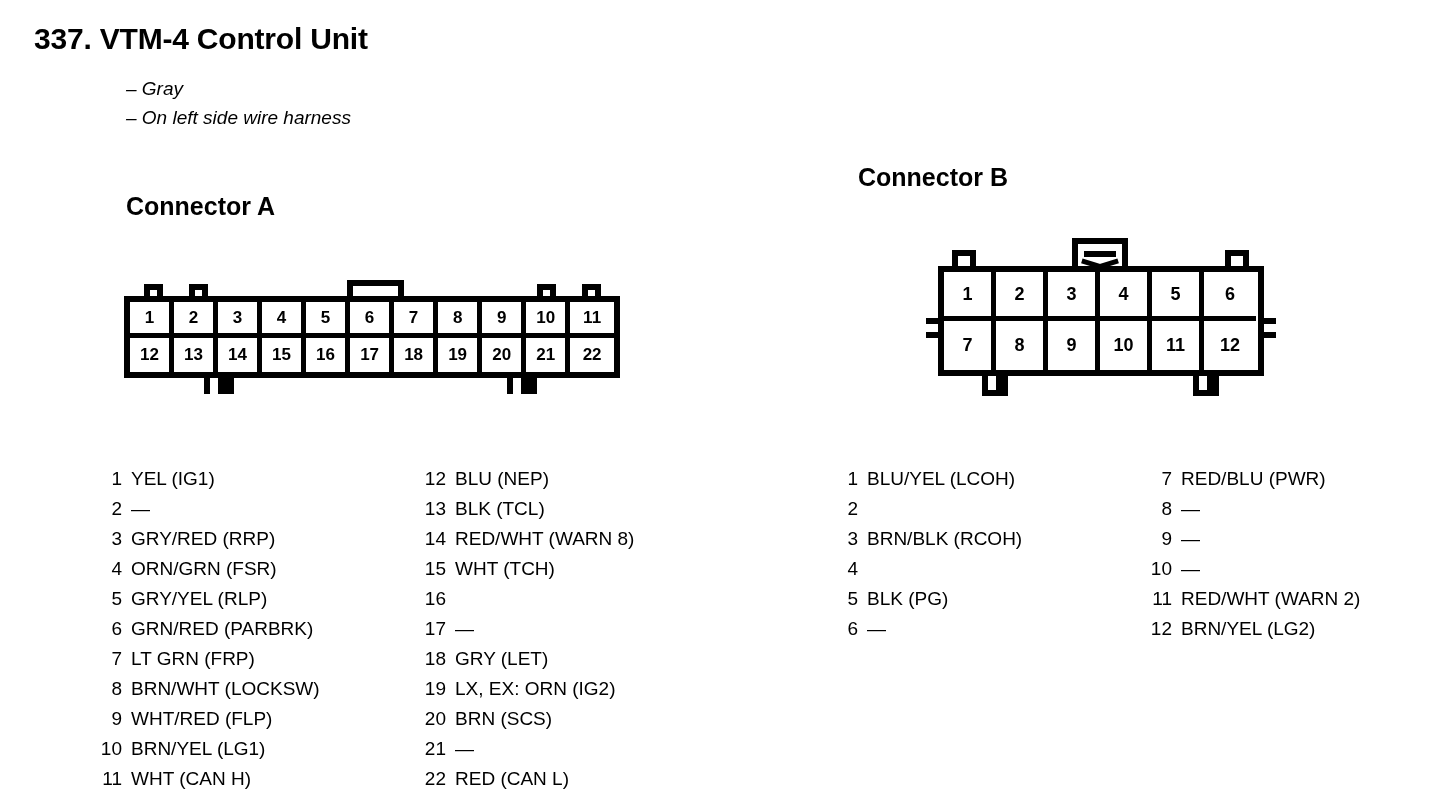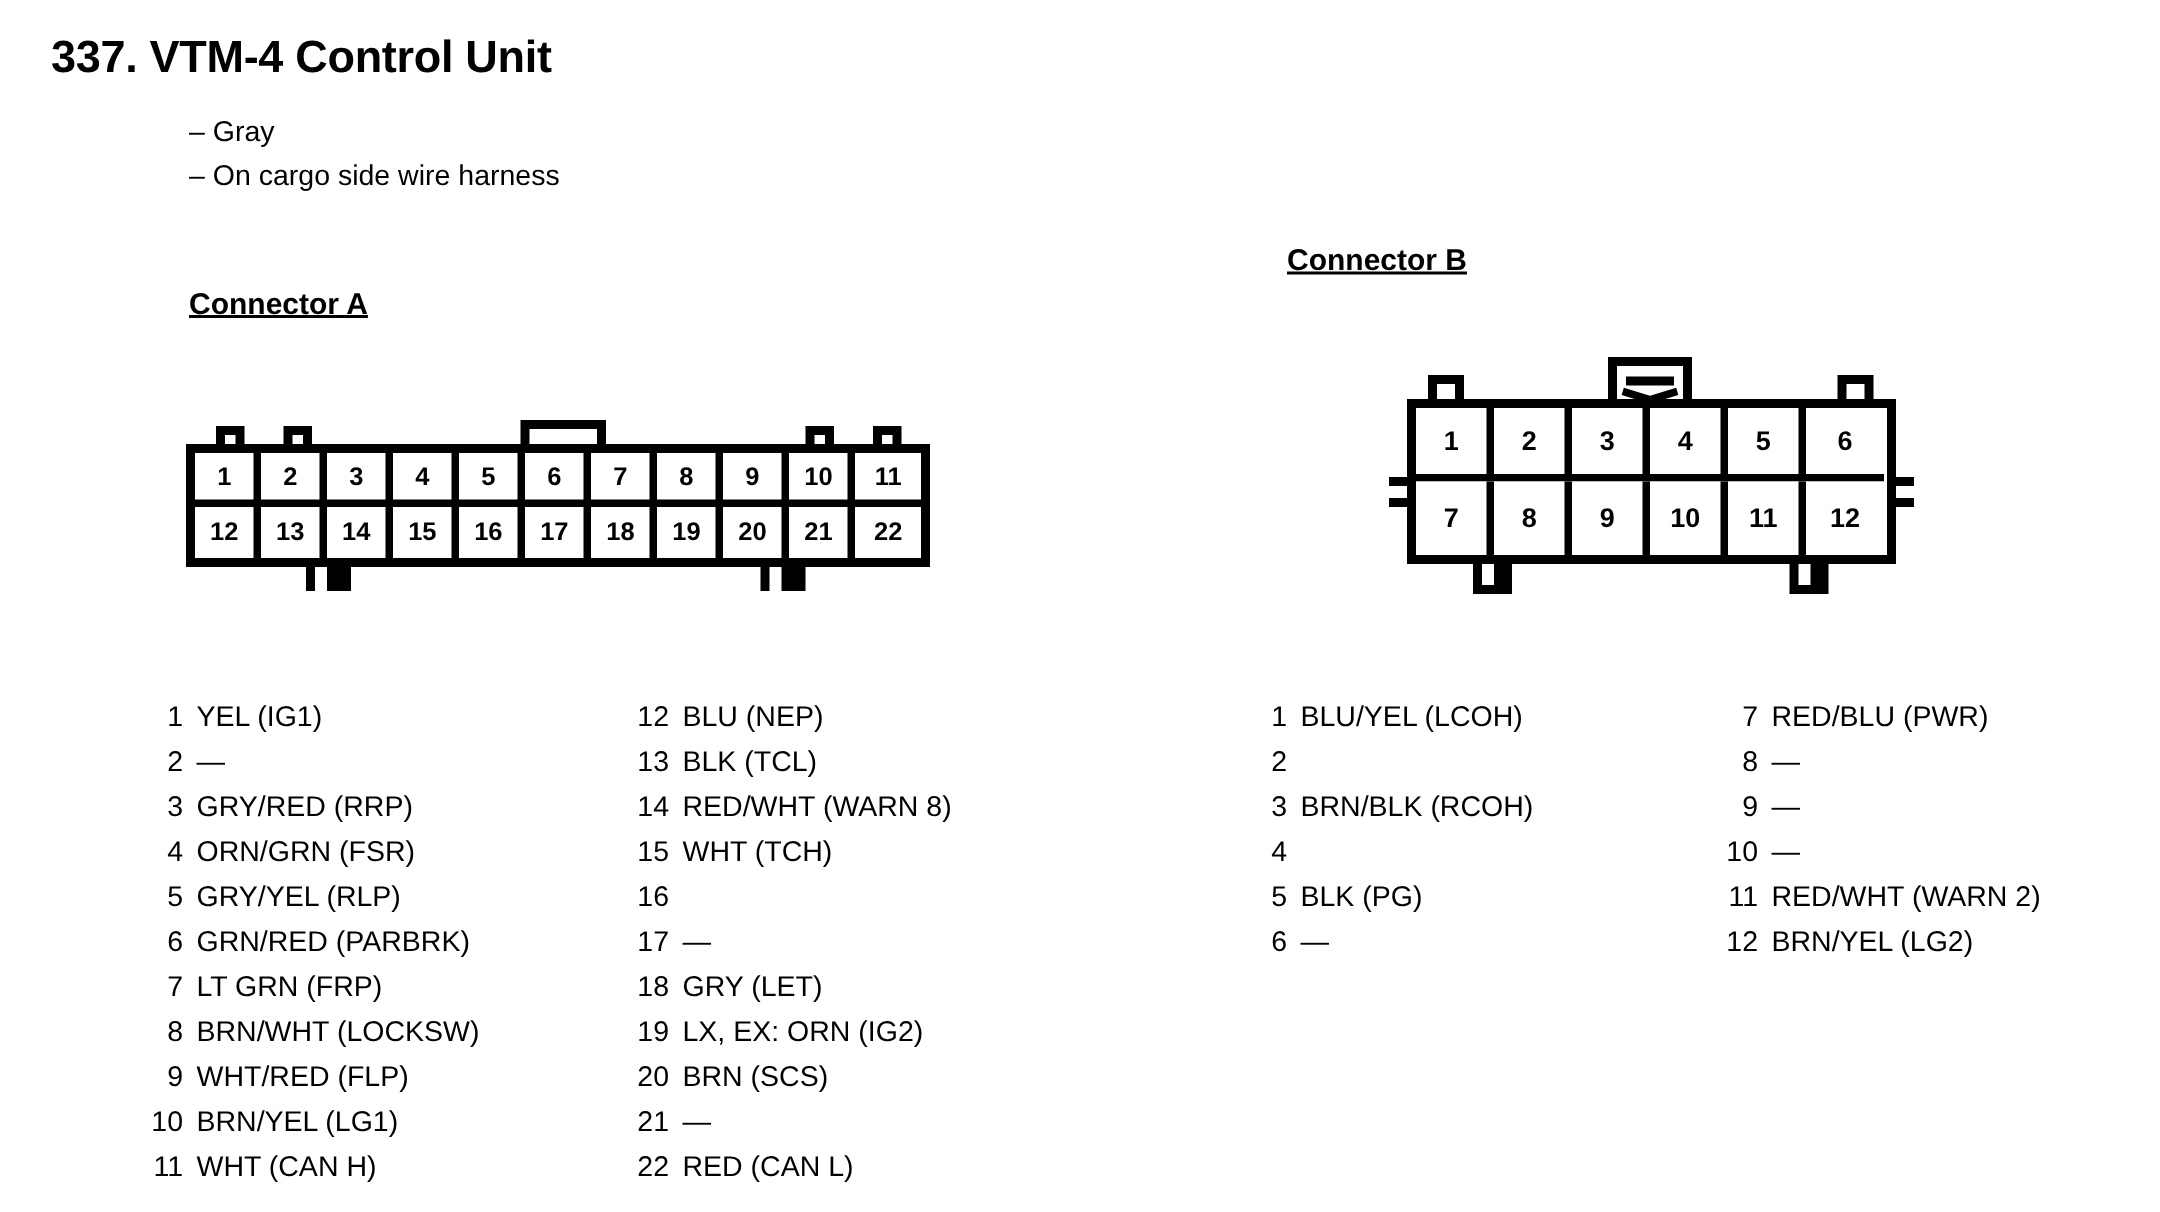--- a/index.html
+++ b/index.html
@@ -26,29 +26,28 @@
     letter-spacing: -0.2px;
     white-space: nowrap;
   }
   #notes {
     position: absolute;
     left: 126px;
     top: 74px;
     font-size: 19px;
     line-height: 29px;
   }
-  .note-line { white-space: nowrap; }
+  .note-line { white-space: nowrap; font-style: italic; }
 
   
   .conn-heading {
     position: absolute;
-    font-size: 20px;
+    font-size: 25px;
     font-weight: bold;
     white-space: nowrap;
-    text-decoration: underline;
   }
   #heading-a { left: 126px; top: 192px; }
   #heading-b { left: 858px; top: 163px; }
 
   
   .connector { position: absolute; }
 
   .conn-body {
     position: absolute;
     box-sizing: border-box;
@@ -150,21 +149,21 @@
   #pinlist-b1 { left: 832px; top: 464px; }
   #pinlist-b2 { left: 1146px; top: 464px; }
 </style>
 </head>
 <body>
 
 <div id="page-title">337. VTM-4 Control Unit</div>
 
 <div id="notes">
   <div class="note-line">– Gray</div>
-  <div class="note-line">– On cargo side wire harness</div>
+  <div class="note-line">– On left side wire harness</div>
 </div>
 
 <div class="conn-heading" id="heading-a">Connector A</div>
 
 <div class="connector" id="connector-a">
 
   <div class="bump" style="left:20px; top:-12px; width:19px; height:18px;"></div>
   <div class="bump-inner" style="left:26px; top:-6px; width:7px; height:14px;"></div>
 
   <div class="bump" style="left:65px; top:-12px; width:19px; height:18px;"></div>

